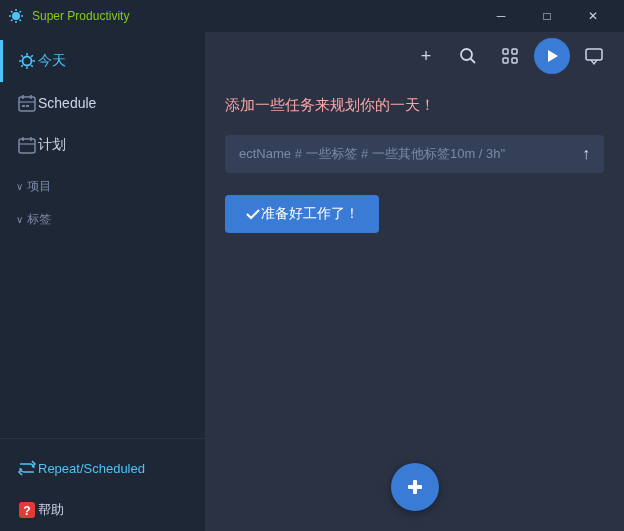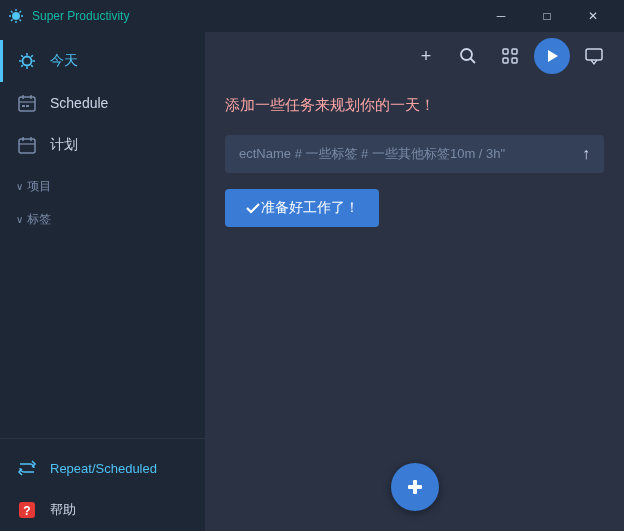--- a/index.html
+++ b/index.html
@@ -25,21 +25,21 @@
       display: flex;
       align-items: center;
       gap: 8px;
     }
     .titlebar-icon {
       width: 16px;
       height: 16px;
     }
     .titlebar-title {
       font-size: 12px;
-      color: #14b8a6;
+      color: #84cc16;
     }
     .titlebar-controls {
       display: flex;
       gap: 0;
     }
     .titlebar-btn {
       width: 46px;
       height: 32px;
       background: transparent;
       border: none;
@@ -66,21 +66,20 @@
       height: 100%;
       flex-shrink: 0;
     }
     .sidebar-nav {
       flex: 1;
       padding-top: 8px;
     }
     .sidebar-item {
       display: flex;
       align-items: center;
-      gap: 12px;
       padding: 10px 16px;
       cursor: pointer;
       color: #cdd6e8;
       font-size: 14px;
       border-radius: 0;
       position: relative;
     }
     .sidebar-item.active {
       color: #4fc3f7;
     }
@@ -172,21 +171,21 @@
       margin-bottom: 20px;
     }
 
     .input-area {
       background: #344057;
       border-radius: 4px;
       padding: 10px 14px;
       color: #7a8ba8;
       font-size: 13px;
       position: relative;
-      margin-bottom: 16px;
+      margin-bottom: 22px;
       display: flex;
       align-items: center;
       justify-content: space-between;
     }
     .input-arrow {
       color: #cdd6e8;
       font-size: 16px;
     }
 
     .ready-btn {

